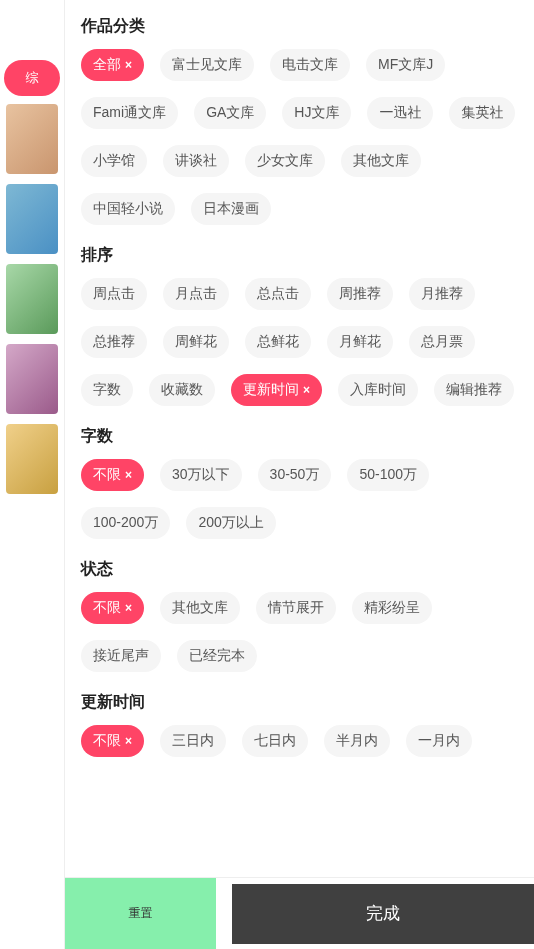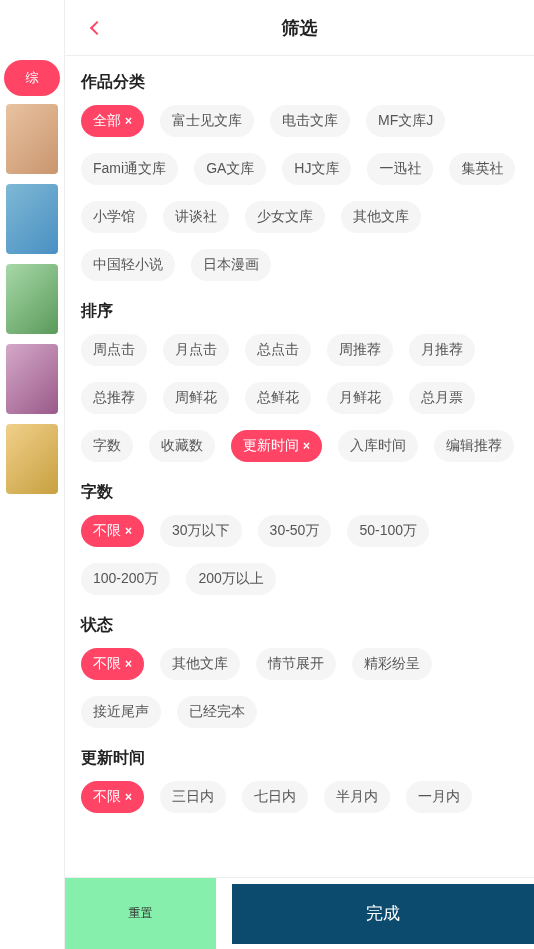--- a/index.html
+++ b/index.html
@@ -168,21 +168,21 @@
       color: #333;
       cursor: pointer;
       display: flex;
       align-items: center;
       justify-content: center;
     }
 
     .btn-confirm {
       flex: 2;
       height: 60px;
-      background: #0c4a6e;
+      background: #404040;
       border: none;
       font-size: 17px;
       color: #fff;
       cursor: pointer;
       display: flex;
       align-items: center;
       justify-content: center;
       margin-left: 16px;
     }
   </style>
@@ -202,26 +202,20 @@
     </div>
   <div class="sidebar-book">
       <div class="book-color-4"></div>
     </div>
   <div class="sidebar-book">
       <div class="book-color-5"></div>
     </div>
 </div>
 
 <div class="main-panel">
-  <div class="panel-header">
-    <div class="back-btn">
-      <div class="back-chevron"></div>
-    </div>
-    <span class="panel-title">筛选</span>
-  </div>
 
   <div class="panel-content">
 
     <div class="section">
       <div class="section-title">作品分类</div>
       <div class="tags-container">
         <div class="tag active">全部 <span class="close-x">×</span></div>
         <div class="tag">富士见文库</div>
         <div class="tag">电击文库</div>
         <div class="tag">MF文库J</div>

